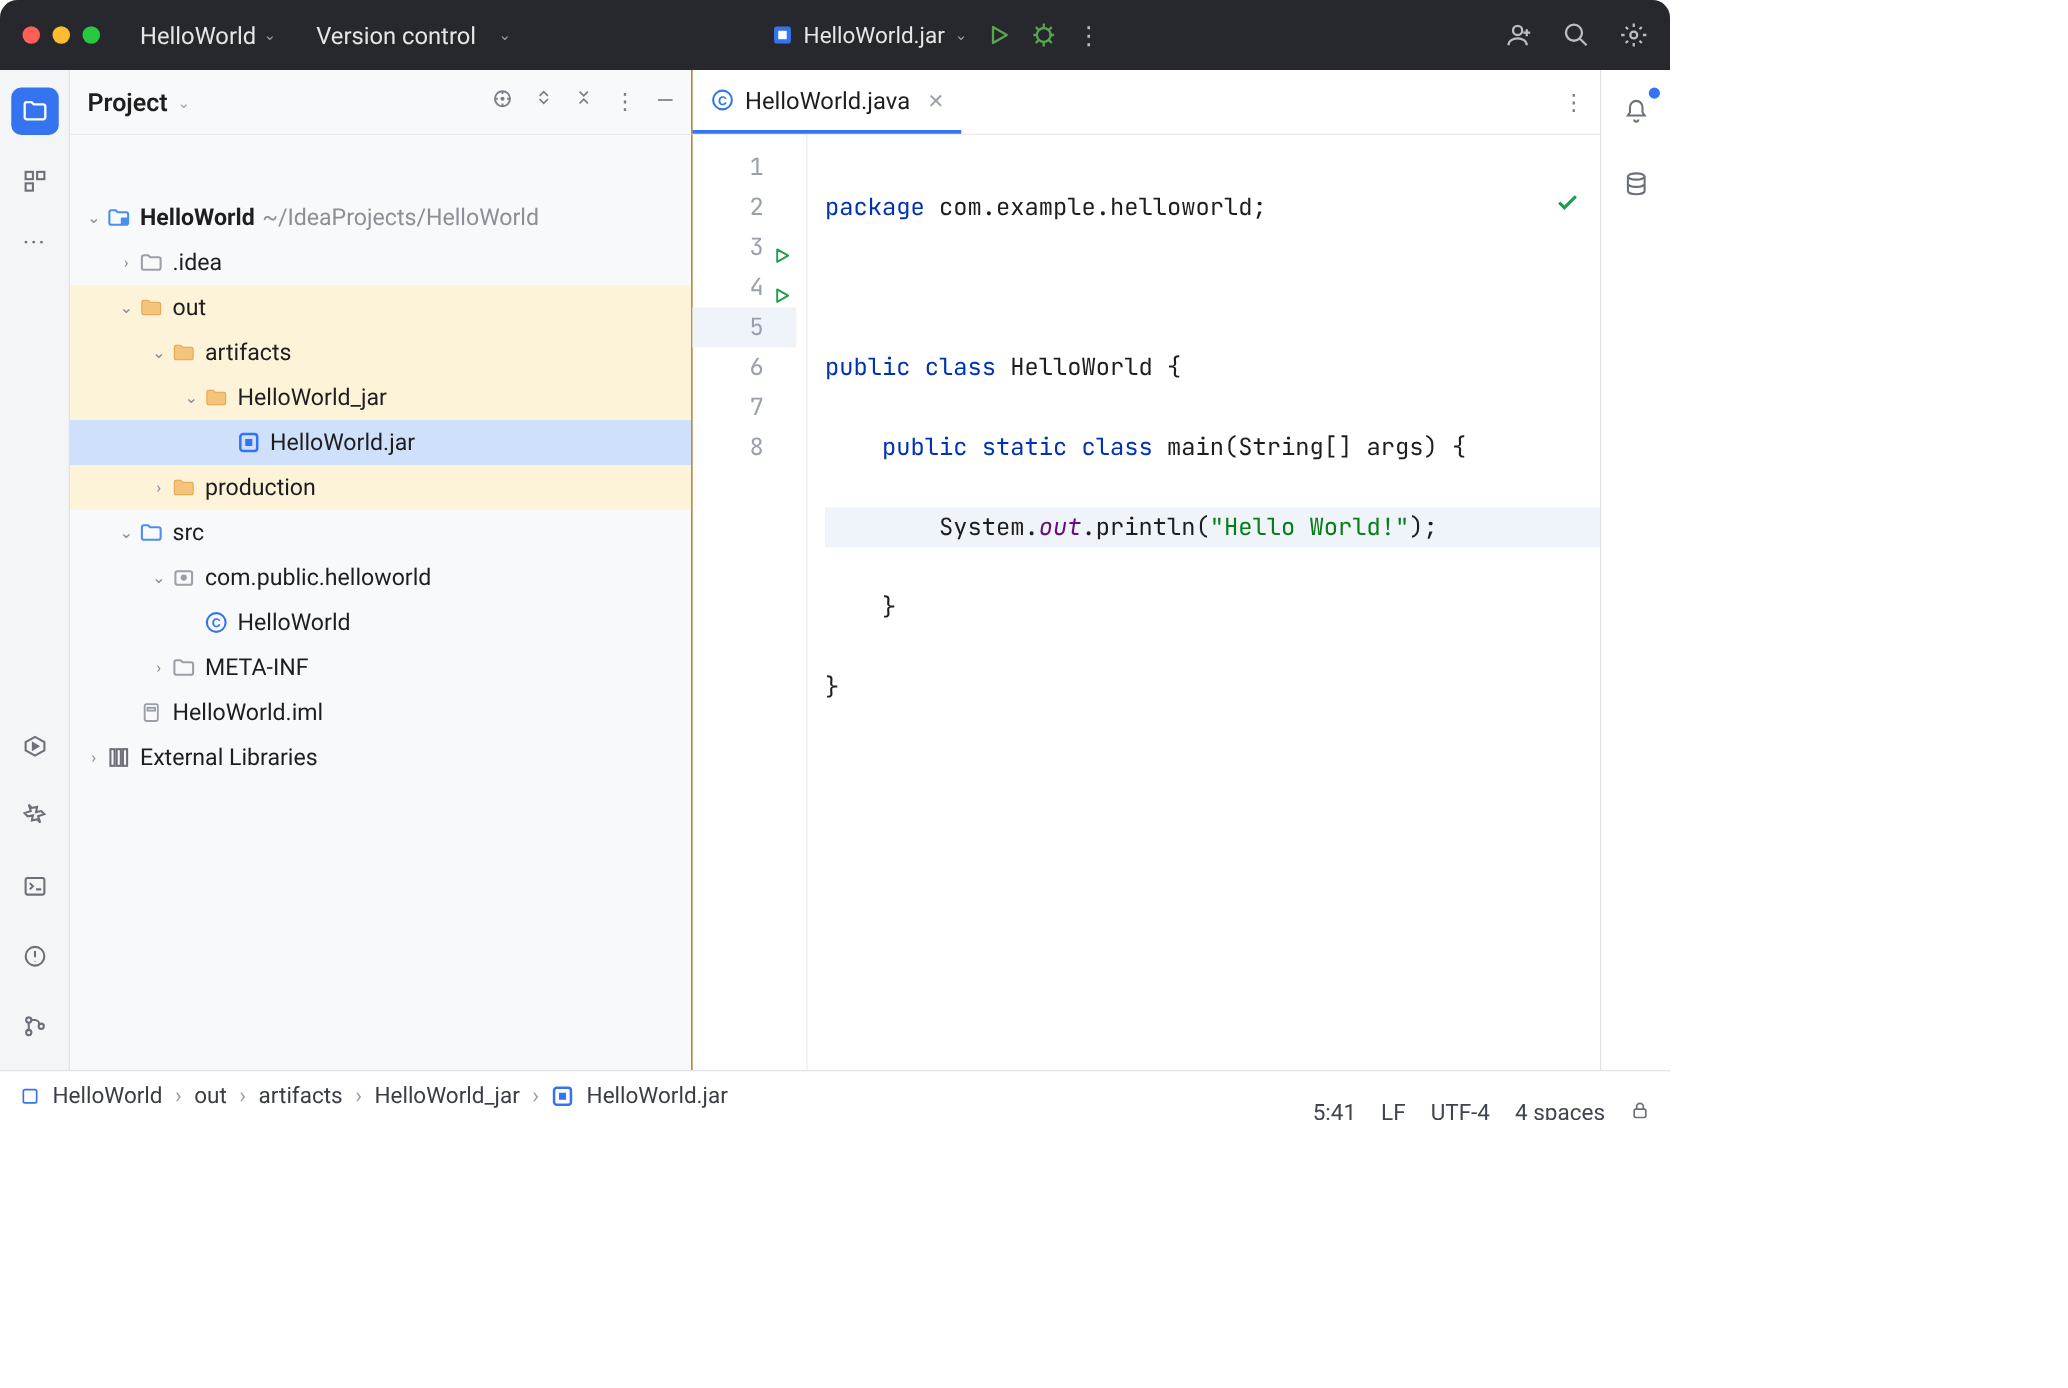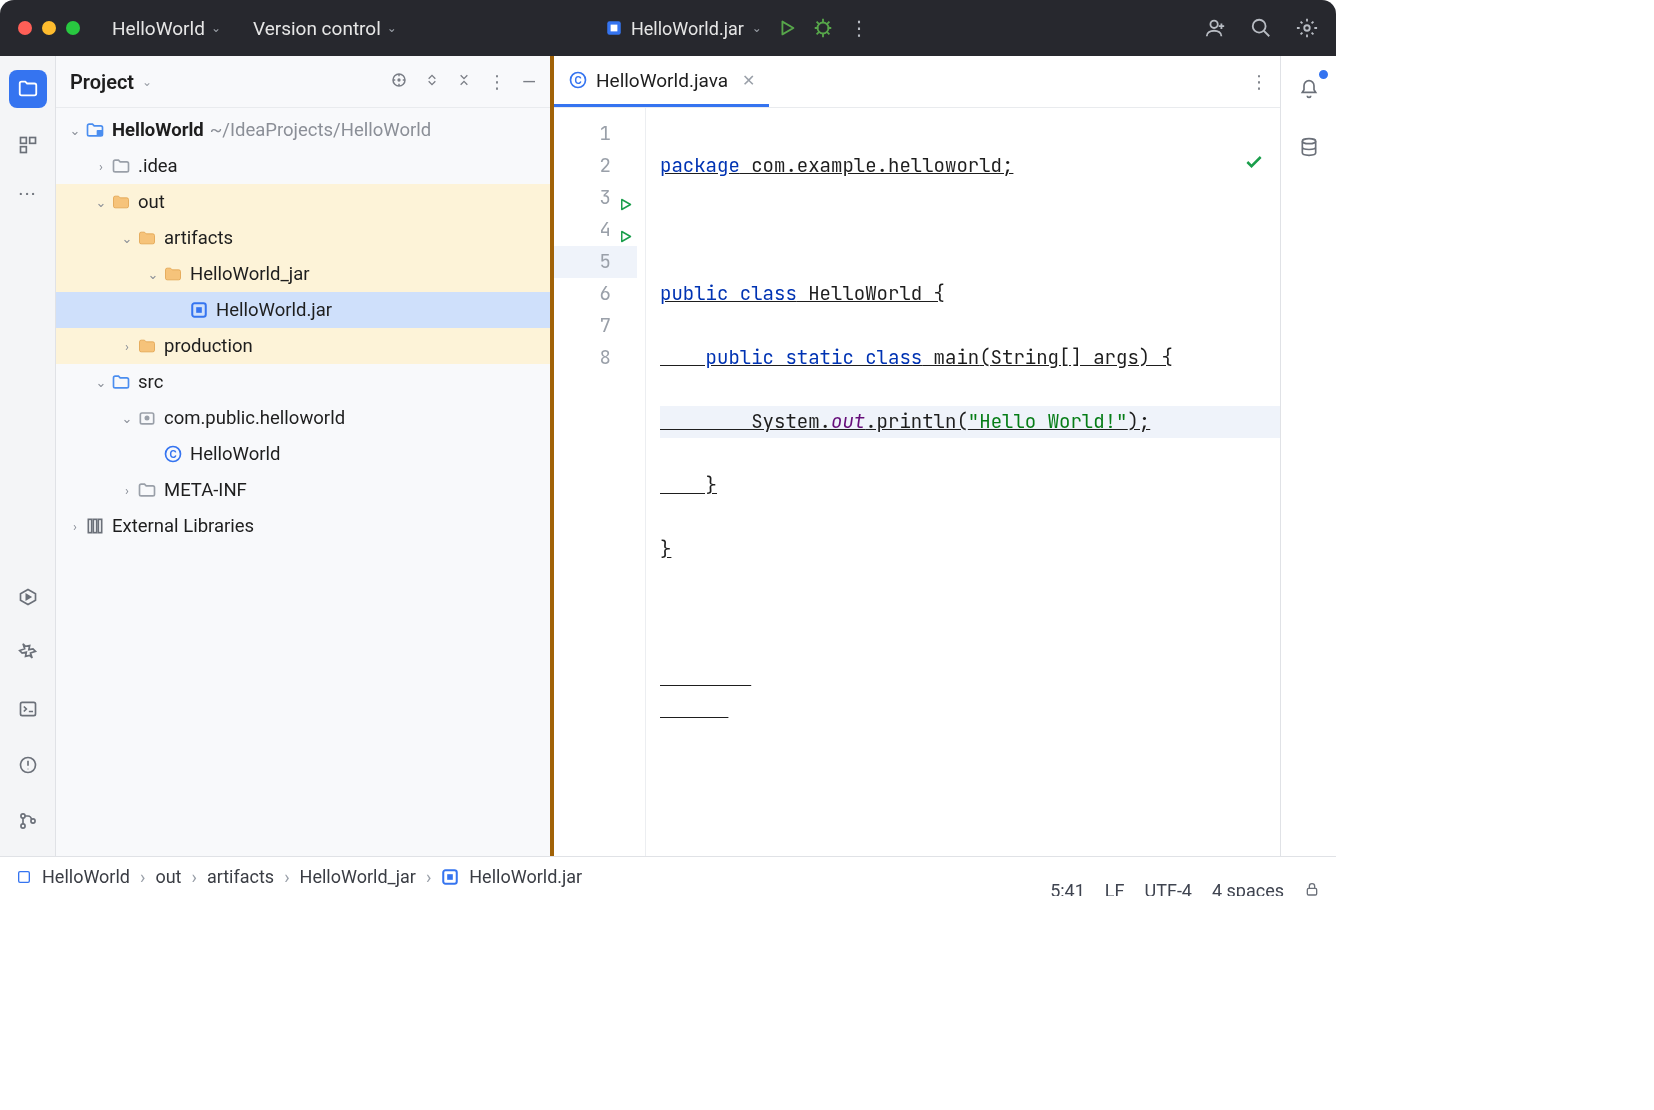--- a/index.html
+++ b/index.html
@@ -22,21 +22,21 @@
   display:flex; align-items:center;
   padding:0 18px;
   gap:14px;
 }
 .traffic { display:flex; gap:10px; margin-right:18px; }
 .tl { width:14px; height:14px; border-radius:50%; }
 .tl.red   { background:#ff5f57; }
 .tl.yellow{ background:#febc2e; }
 .tl.green { background:#28c840; }
 .titlebar .proj { display:flex; align-items:center; gap:6px; font-size:19px; }
-.titlebar .vc   { display:flex; align-items:center; gap:6px; font-size:19px; margin-left:18px;}
+.titlebar .vc   { display:flex; align-items:center; gap:18px; font-size:19px; margin-left:18px;}
 .chev { font-size:12px; color:#9a9fa7;}
 .runcfg { display:flex; align-items:center; gap:8px; }
 .tright { display:flex; align-items:center; gap:24px; margin-left:auto; }
 .ticon { width:22px; height:22px; display:flex; align-items:center; justify-content:center; color:#b8bcc3; }
 .titlebar svg { display:block; }
 .spacer-before-run { width:180px; }
 
 
 .main { flex:1; display:flex; min-height:0; }
 .leftrail {
@@ -48,22 +48,22 @@
   width:38px; height:38px; border-radius:8px;
   display:flex; align-items:center; justify-content:center;
   color:#6b7079;
 }
 .rail-icon.active { background:#3574f0; color:#fff; }
 .rail-bottom { margin-top:auto; display:flex; flex-direction:column; align-items:center; gap:18px; padding-bottom:16px; }
 .rail-dots { font-size:20px; color:#6b7079; letter-spacing:1px; }
 
 
 .projpanel {
-  width:498px; background:#f8f9fb; border-right:4px solid #a16207;
-  display:flex; flex-direction:column;
+  width:498px; background:#f8f9fb; border-right:1px solid #a16207;
+  display:flex; flex-direction:column;gap:44px;
 }
 .pphead {
   height:52px; display:flex; align-items:center; padding:0 14px;
   border-bottom:1px solid #e9ebee;
   gap:8px;
 }
 .pphead .title { font-weight:600; font-size:20px; }
 .pphead .actions { margin-left:auto; display:flex; gap:16px; color:#7a7e86; }
 
 .tree { flex:1; overflow:auto; padding:4px 0; font-size:18.5px; }
@@ -86,21 +86,21 @@
 .editcol { flex:1; display:flex; flex-direction:column; min-width:0; }
 .tabbar { height:52px; display:flex; align-items:center; border-bottom:1px solid #e9ebee; }
 .tab { display:flex; align-items:center; gap:8px; padding:0 14px; height:100%; border-bottom:3px solid #3574f0; font-size:19px;}
 .tab .close { color:#9aa0a9; font-size:16px; margin-left:6px; }
 .tabbar .kebab { margin-left:auto; margin-right:12px; color:#7a7e86; }
 
 .editor { flex:1; display:flex; font-family:"JetBrains Mono","SF Mono",Menlo,Consolas,monospace; font-size:19px; position:relative;}
 .gutter { width:92px; text-align:right; color:#9aa0a9; padding:10px 8px 0 0; line-height:32px; border-right:1px solid #eceef1; position:relative; user-select:none;}
 .gnum { height:32px; display:flex; align-items:center; justify-content:flex-end; padding-right:26px; position:relative;}
 .runglyph { position:absolute; right:4px; top:8px; }
-.code { padding:10px 0 0 14px; line-height:32px; white-space:pre; flex:1; position:relative;text-decoration:underline;}
+.code { padding:10px 0 0 14px; line-height:32px; white-space:pre; flex:1; position:relative;}
 .codeline { height:32px; }
 .curline { background:#eff3fa; }
 .tok-k { color:#0033b3; }
 .tok-s { color:#067d17; }
 .tok-f { color:#660e7a; font-style:italic; }
 .checkmark { position:absolute; top:10px; right:16px; color:#1a9e4b; }
 
 
 .rightrail { width:56px; border-left:1px solid #e0e2e6; display:flex; flex-direction:column; align-items:center; padding-top:14px; gap:20px; color:#6b7079;}
 .notif { position:relative; }
@@ -369,20 +369,30 @@
         <span class="arrow">›</span>
         <span class="icon">
             <svg class="svg" viewBox="0 0 24 24">
               <path d="M3 7a2 2 0 012-2h4l2 2h8a2 2 0 012 2v8a2 2 0 01-2 2H5a2 2 0 01-2-2V7z" fill="none" stroke="#9aa0a9" stroke-width="2"></path>
             </svg>
           </span>
         <span>META-INF</span>
       </div>
 
 
+      <div class="node ind1">
+        <span class="arrow"></span>
+        <span class="icon">
+            <svg width="18" height="18" viewBox="0 0 24 24" fill="none" stroke="#9aa0a9" stroke-width="2">
+              <rect x="5" y="3" width="14" height="18" rx="2"></rect>
+              <rect x="8" y="7" width="8" height="3"></rect>
+            </svg>
+          </span>
+        <span>HelloWorld.iml</span>
+      </div>
 
       <div class="node ind0">
         <span class="arrow">›</span>
         <span class="icon">
             <svg width="20" height="20" viewBox="0 0 24 24" fill="none" stroke="#6b7079" stroke-width="2">
               <rect x="4" y="4" width="4" height="16"></rect>
               <rect x="10" y="4" width="4" height="16"></rect>
               <rect x="16" y="4" width="4" height="16"></rect>
             </svg>
           </span>

